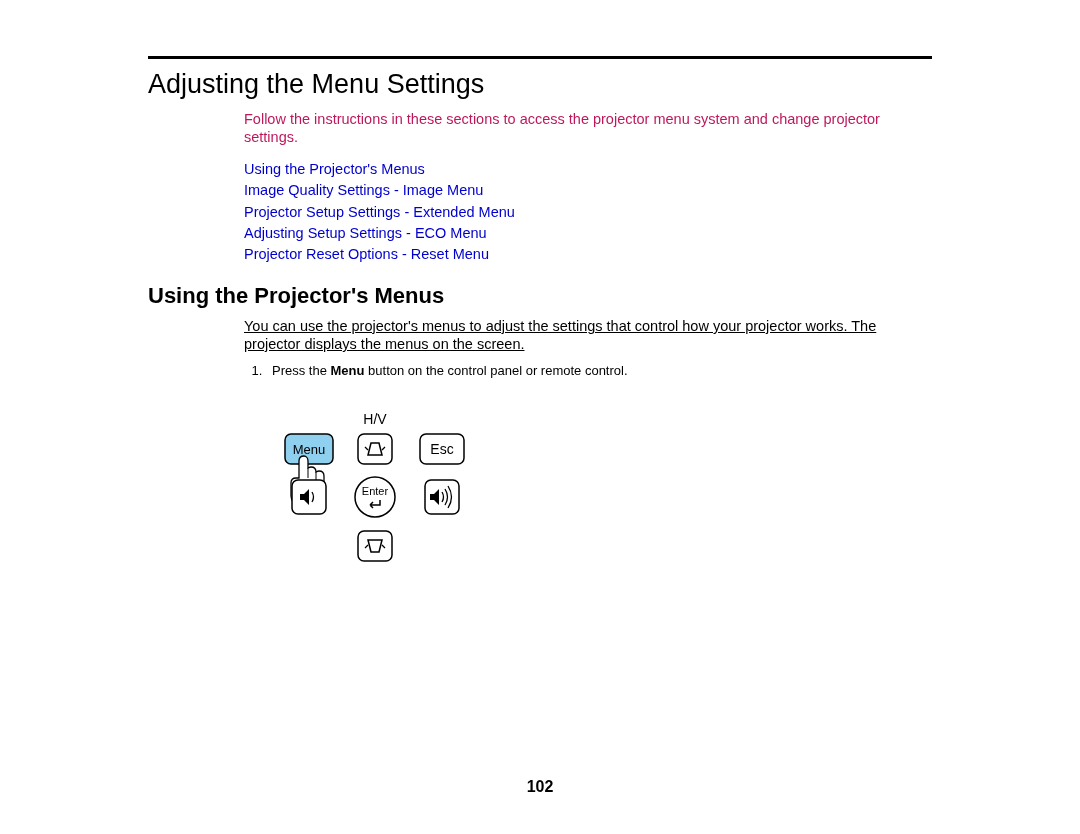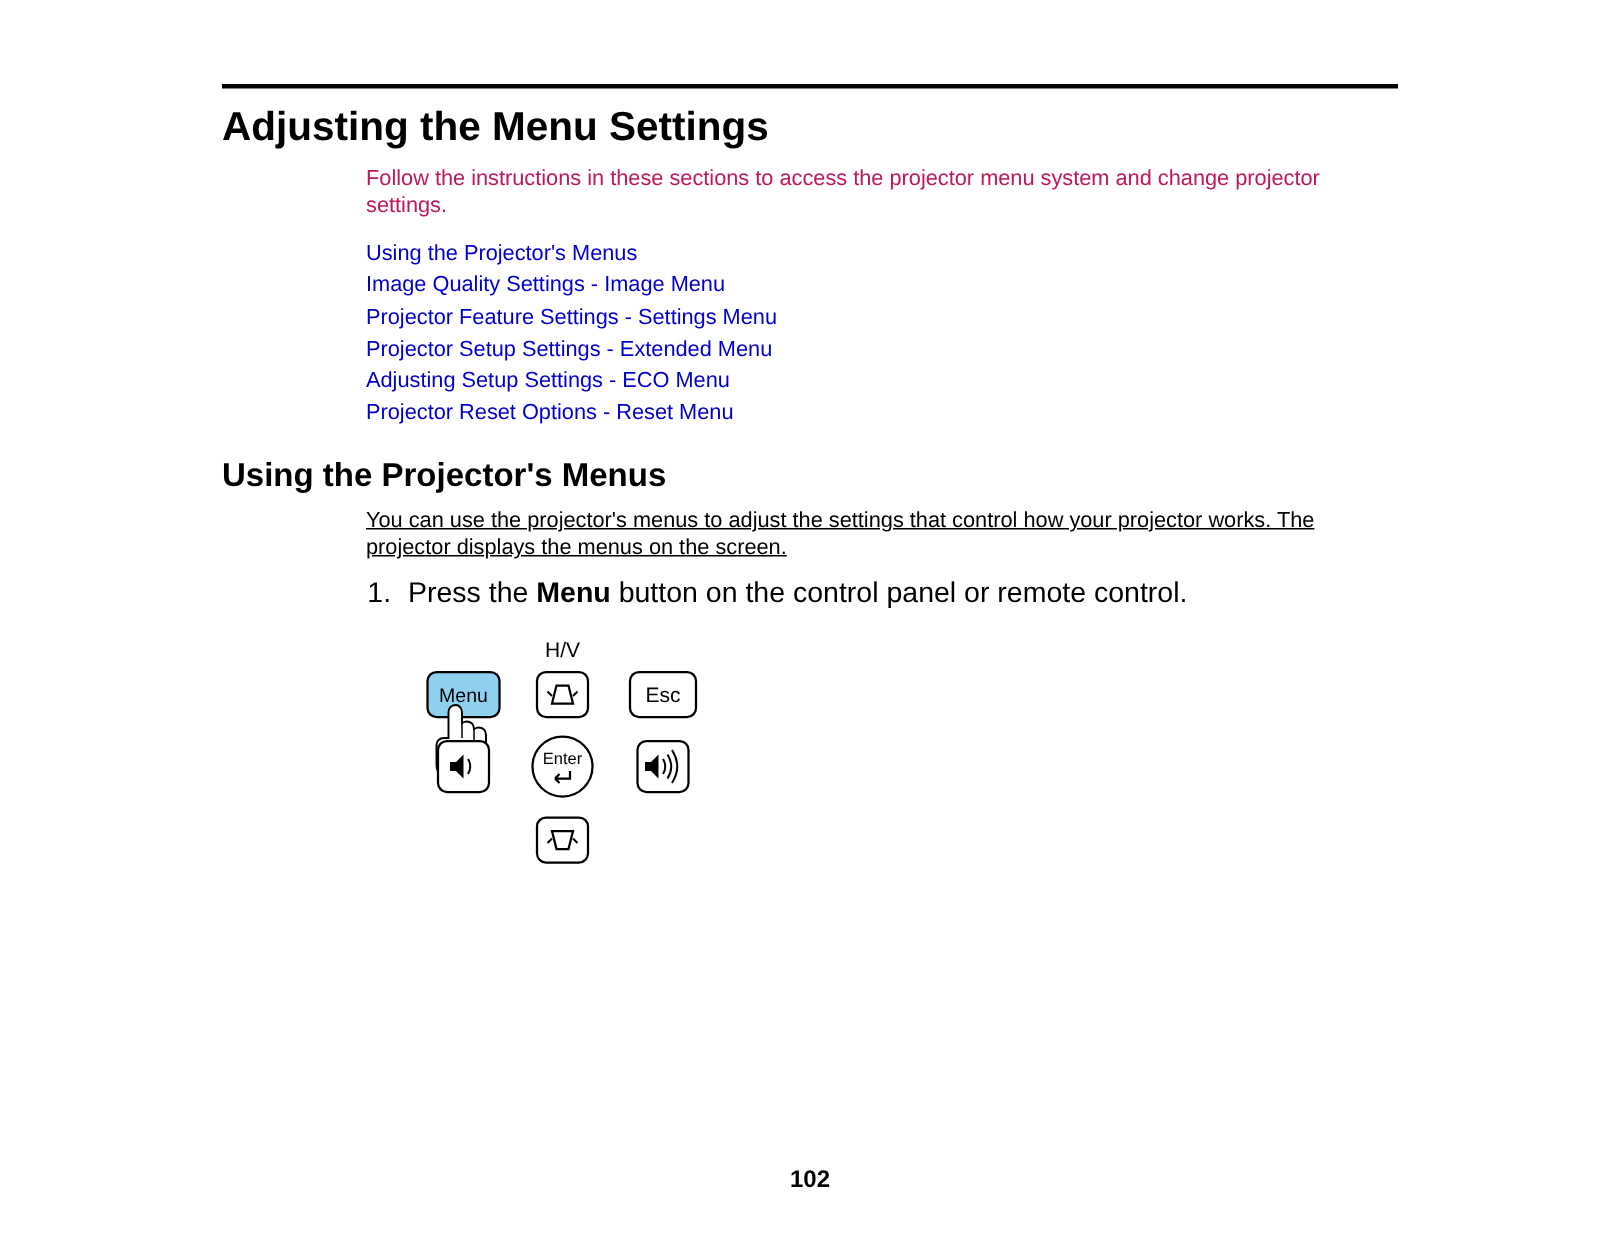--- a/index.html
+++ b/index.html
@@ -14,21 +14,21 @@
   .page {
     padding: 56px 148px 0 148px;
   }
   .hr {
     border: none;
     border-top: 3px solid #000;
     margin: 0 0 10px 0;
   }
   h1.main-heading {
     font-size: 27px;
-    font-weight: bold;
+    font-weight: normal;
     margin: 8px 0 10px 0;
   }
   .body-indent {
     margin-left: 96px;
     font-size: 14.5px;
     line-height: 1.25;
   }
   .intro-text {
     margin: 0 0 14px 0;
     color: #be185d;
@@ -50,52 +50,51 @@
   }
   .sub-intro {
     margin: 0 0 10px 0;
     text-decoration: underline;
   }
   ol.steps {
     margin: 0 0 0 0;
     padding-left: 22px;
   }
   ol.steps li {
-    font-size: 19px;
+    font-size: 13px;
     padding-left: 6px;
   }
   .step-text { }
   .bold { font-weight: bold; }
   .page-num {
     position: absolute;
     bottom: 38px;
     left: 0;
     right: 0;
     text-align: center;
     font-size: 16px;
     font-weight: bold;
   }
   .figure {
-    margin: 16px 0 0 36px;
+    margin: 31px 0 0 36px;
   }
 </style>
 </head>
 <body>
 
 <div class="page">
   <hr class="hr">
   <h1 class="main-heading">Adjusting the Menu Settings</h1>
 
   <div class="body-indent">
     <p class="intro-text">Follow the instructions in these sections to access the projector menu system and change projector settings.</p>
 
     <div class="link-list">
       <a class="link">Using the Projector's Menus</a>
       <a class="link">Image Quality Settings - Image Menu</a>
-      <a class="link">Projector Feature Settings - Settings Menu</a>
       <a class="link">Projector Setup Settings - Extended Menu</a>
       <a class="link">Adjusting Setup Settings - ECO Menu</a>
       <a class="link">Projector Reset Options - Reset Menu</a>
     </div>
   </div>
 
   <h2 class="sub-heading">Using the Projector's Menus</h2>
 
   <div class="body-indent">
     <p class="sub-intro">You can use the projector's menus to adjust the settings that control how your projector works. The projector displays the menus on the screen.</p>

